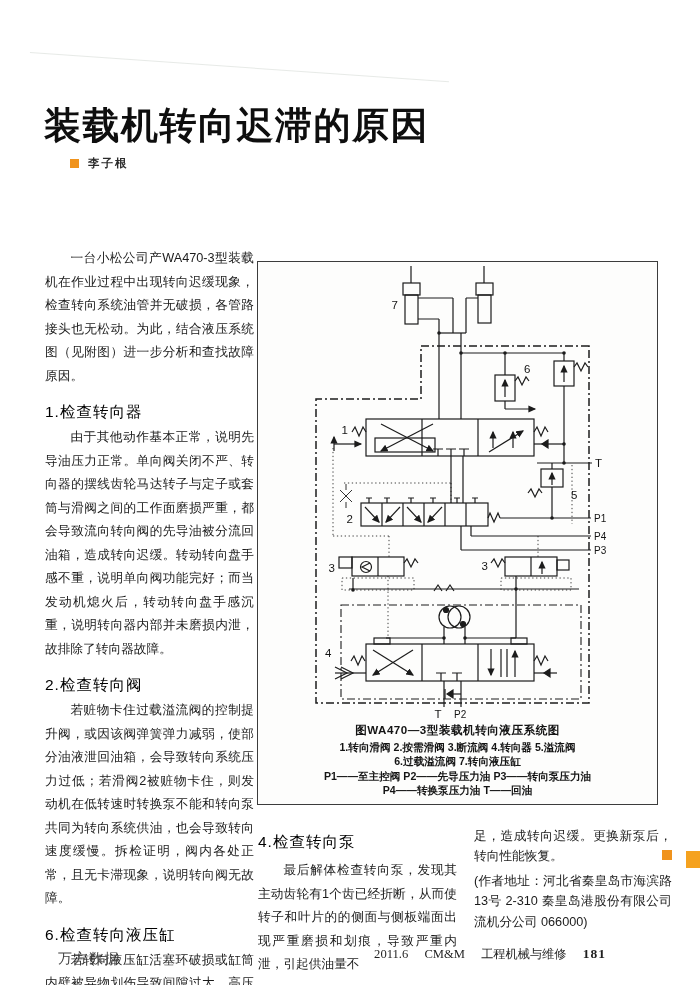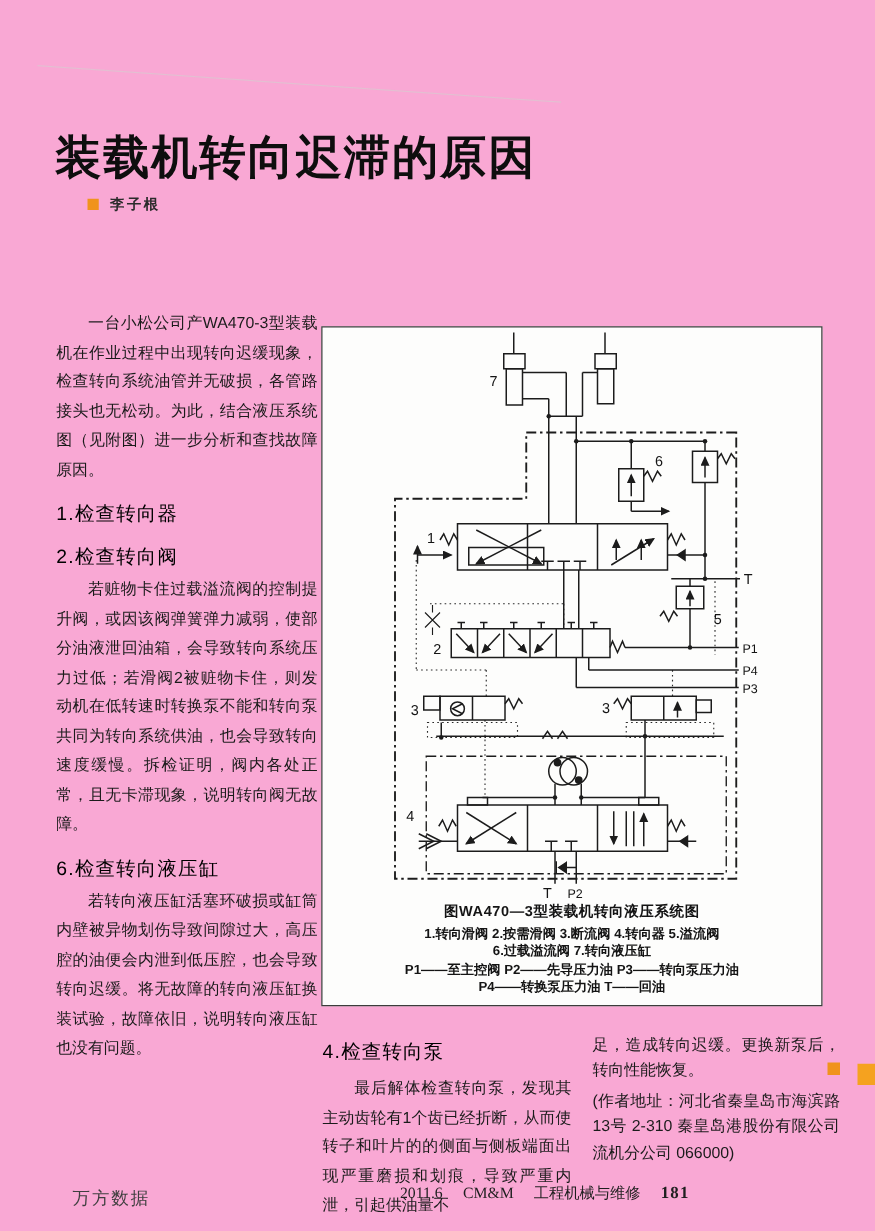--- a/index.html
+++ b/index.html
@@ -1,18 +1,18 @@
 <!DOCTYPE html>
 <html><head>
 <meta charset="utf-8">
 <style>
   html,body{margin:0;padding:0;background:#e8e8e8;}
   .page{
     position:relative;width:700px;height:985px;margin:0 auto;
-    background:#f9a8d4;overflow:hidden;
+    background:#ffffff;overflow:hidden;
     font-family:"Liberation Sans","DejaVu Sans",sans-serif;color:#1d1d1d;
   }
   .scan-streak{
     position:absolute;left:30px;top:52px;width:420px;height:1px;
     background:#cfd6cf;opacity:.5;transform:rotate(4deg);transform-origin:left top;
   }
   .title{
     position:absolute;left:44px;top:101px;width:560px;
     font-size:37px;font-weight:900;letter-spacing:1.5px;color:#0e0e0e;
     font-family:"Liberation Sans","DejaVu Sans",sans-serif;
@@ -47,21 +47,21 @@
   .s4-left h3{margin:16px 0 7px 0;}
   .s4-left p{margin:0;text-indent:2em;}
   .s4-right{left:470px;top:822px;width:206px;line-height:20.4px;}
   .s4-right p{margin:4px;position:relative;}
   .end-mark{position:absolute;right:0;top:24px;width:10px;height:10px;background:#f0931d;}
   .address{margin-top:1px;}
 
   .edge-tab{position:absolute;left:686px;top:851px;width:14px;height:17px;background:#f5a21f;}
 
   .footer{
-    position:absolute;left:320px;top:946px;width:340px;text-align:left;
+    position:absolute;left:320px;top:946px;width:340px;text-align:center;
     font-family:"Liberation Serif","DejaVu Serif",serif;font-size:12.6px;color:#1f1f1f;
   }
   .footer .sep{margin-left:13px;}
   .footer .cn{font-family:"Liberation Sans","DejaVu Sans",sans-serif;font-size:12.2px;}
   .footer .pageno{font-weight:700;font-size:13.5px;letter-spacing:1px;}
   .watermark{
     position:absolute;left:58px;top:950px;font-size:14px;color:#3f3f3f;letter-spacing:1.5px;
   }
 </style>
 </head>
@@ -73,20 +73,21 @@
   <div class="title">装载机转向迟滞的原因</div>
 
   <div class="author-row">
     <span class="author-bullet"></span>
     <span class="author-name">李子根</span>
   </div>
 
   <div class="col-left">
     <p>一台小松公司产WA470-3型装载机在作业过程中出现转向迟缓现象，检查转向系统油管并无破损，各管路接头也无松动。为此，结合液压系统图（见附图）进一步分析和查找故障原因。</p>
     <h3>1.检查转向器</h3>
+    <p>由于其他动作基本正常，说明先导油压力正常。单向阀关闭不严、转向器的摆线齿轮马达转子与定子或套筒与滑阀之间的工作面磨损严重，都会导致流向转向阀的先导油被分流回油箱，造成转向迟缓。转动转向盘手感不重，说明单向阀功能完好；而当发动机熄火后，转动转向盘手感沉重，说明转向器内部并未磨损内泄，故排除了转向器故障。</p>
     <h3>2.检查转向阀</h3>
     <p>若赃物卡住过载溢流阀的控制提升阀，或因该阀弹簧弹力减弱，使部分油液泄回油箱，会导致转向系统压力过低；若滑阀2被赃物卡住，则发动机在低转速时转换泵不能和转向泵共同为转向系统供油，也会导致转向速度缓慢。拆检证明，阀内各处正常，且无卡滞现象，说明转向阀无故障。</p>
     <h3>6.检查转向液压缸</h3>
     <p>若转向液压缸活塞环破损或缸筒内壁被异物划伤导致间隙过大，高压腔的油便会内泄到低压腔，也会导致转向迟缓。将无故障的转向液压缸换装试验，故障依旧，说明转向液压缸也没有问题。</p>
   </div>
 
   <div class="figure-box">
     <svg width="400" height="460" viewBox="257 261 400 460">
       <defs>
         <marker id="ah" markerWidth="7" markerHeight="7" refX="5.5" refY="3" orient="auto">

